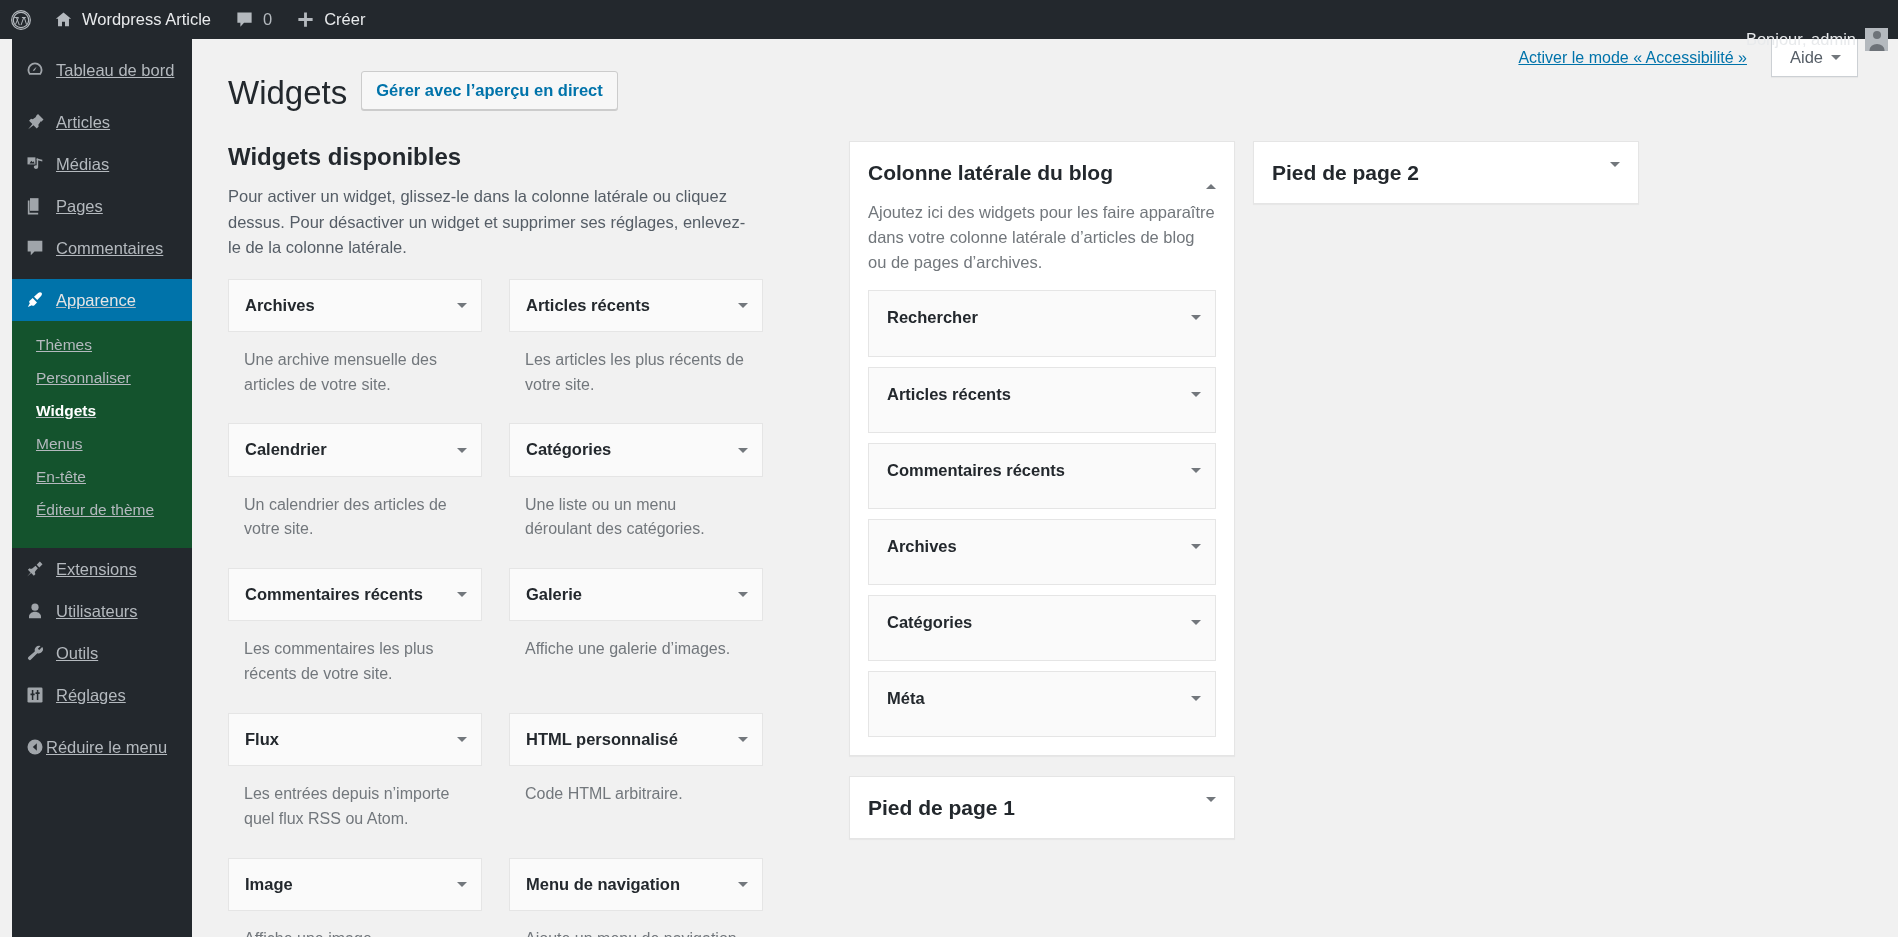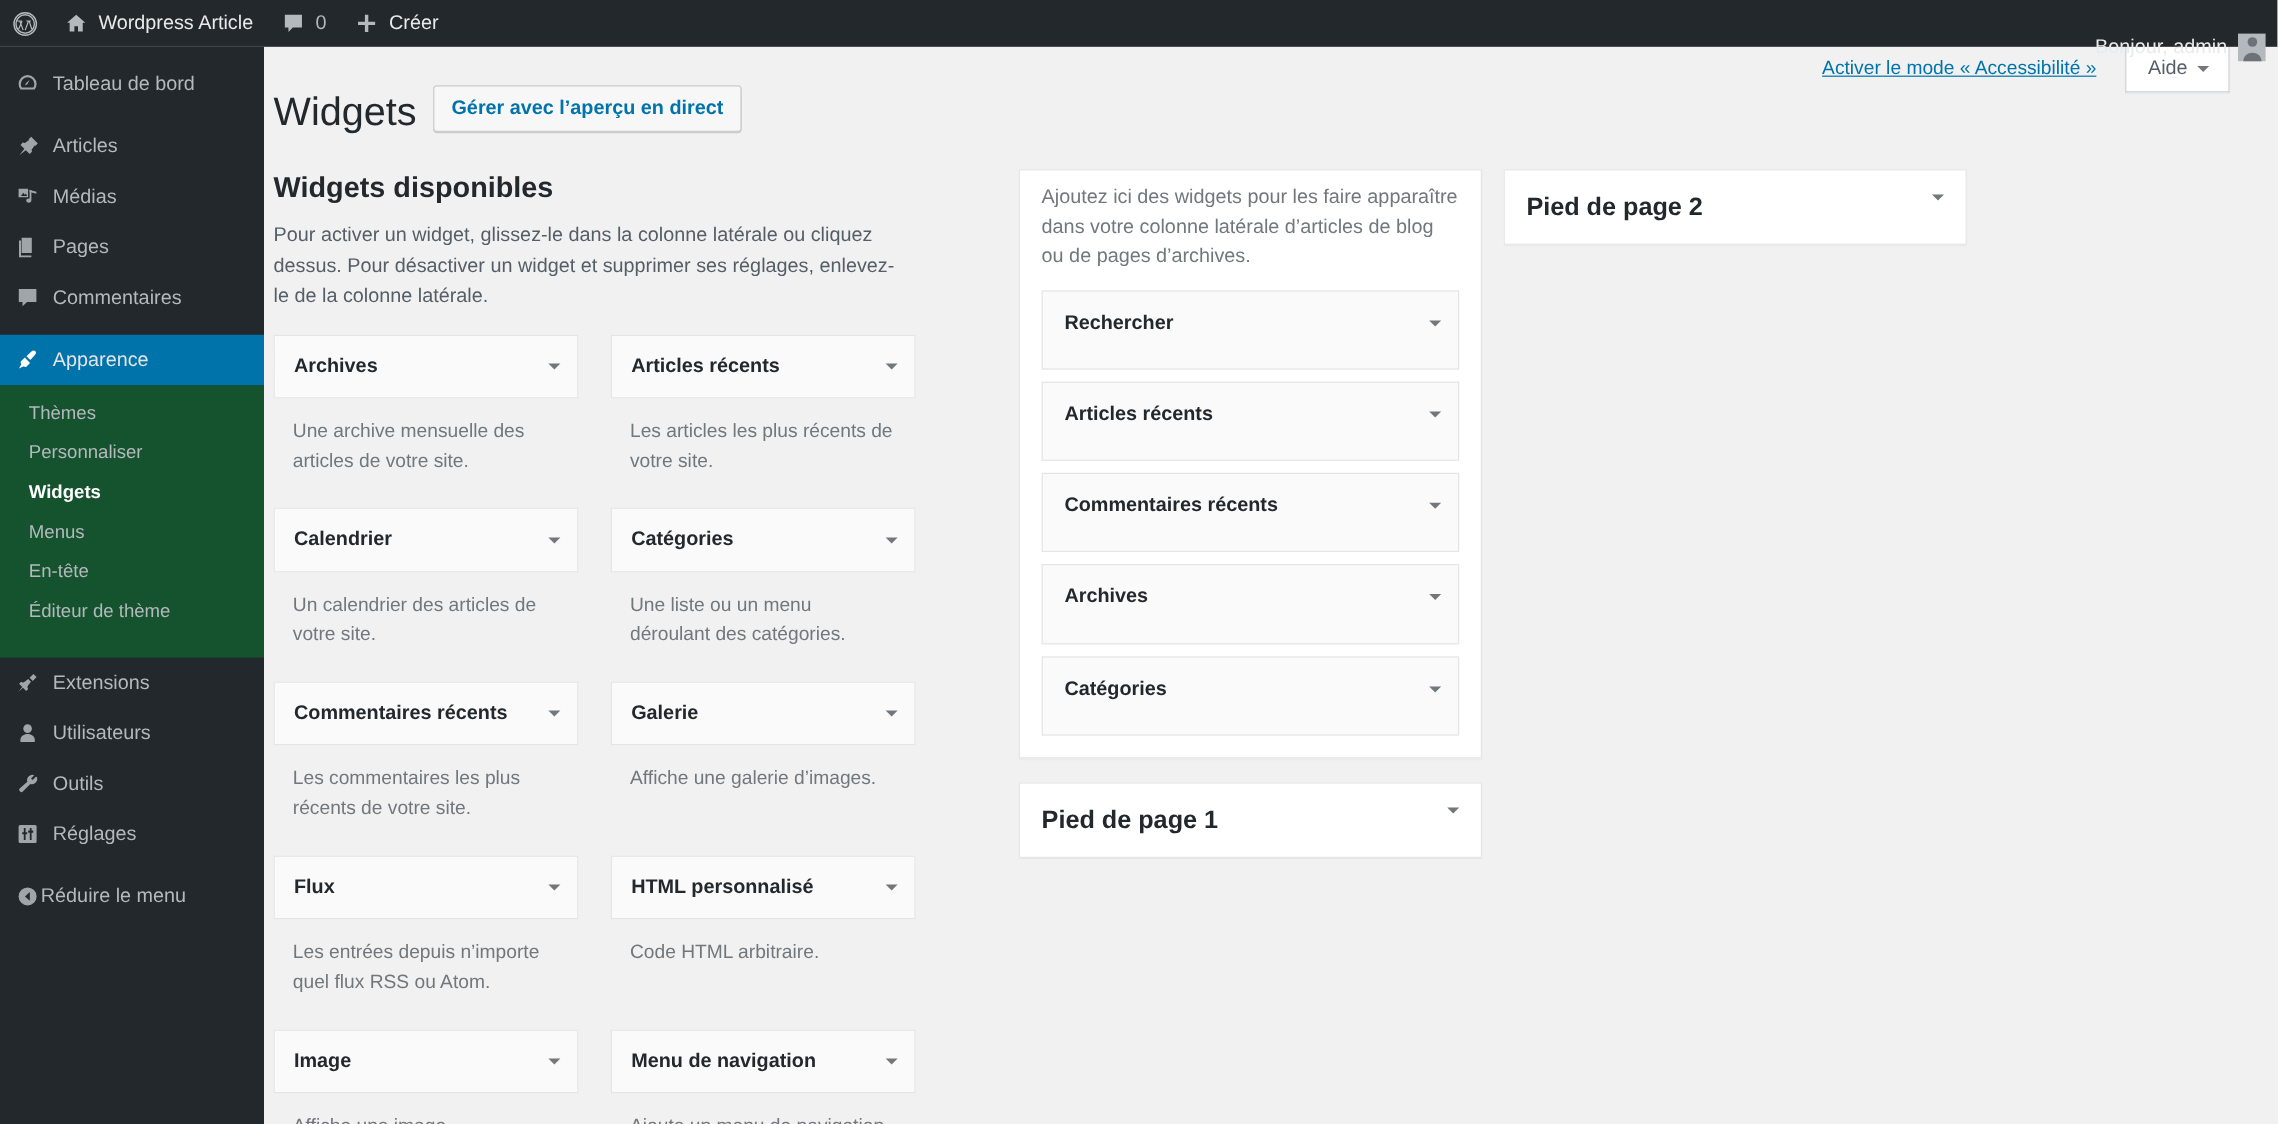--- a/index.html
+++ b/index.html
@@ -39,23 +39,24 @@
   }
   .ab-avatar::after {
     content: ""; position: absolute; bottom: -5px; left: 50%; transform: translateX(-50%);
     width: 15px; height: 12px; border-radius: 50% 50% 0 0; background: #6d7278;
   }
   .ab-text { color: #e8eaec; }
   svg.ico { display: block; }
 
   
   .adminmenu {
-    position: absolute; top: 39px; left: 0; bottom: 0; width: 220px;
+    position: absolute; top: 39px; left: 12px; bottom: 0; width: 180px;
     background: #23282d; color: #b4b9be; font-size: 16.5px;
     z-index: 40;
+    text-decoration: underline;
   }
   .menu-item {
     display: flex; align-items: center; gap: 11px;
     padding: 10px 0 10px 13px; color: #b4b9be; cursor: pointer; position: relative;
     line-height: 22px;
   }
   .menu-item .lbl { white-space: nowrap; }
   .menu-item.current {
     background: #0073aa; color: #e5e5e5; font-weight: normal;
   }
@@ -446,20 +447,26 @@
           </div>
 
         </div>
       </div>
 
       <div class="sidebars">
 
         <div class="sb-col">
 
           <div class="sb-box">
+            <div class="sb-head">
+              <span class="sb-name">Colonne latérale du blog</span>
+              <span class="sb-toggle">
+                <span class="caret-up"></span>
+              </span>
+            </div>
             <div class="sb-desc">Ajoutez ici des widgets pour les faire apparaître dans votre colonne latérale d’articles de blog ou de pages d’archives.</div>
             <div class="sb-body">
 
               <div class="sb-widget">
                 <span class="sb-widget-title">Rechercher</span>
                 <span class="caret-dn"></span>
               </div>
 
               <div class="sb-widget">
                 <span class="sb-widget-title">Articles récents</span>
@@ -474,20 +481,24 @@
               <div class="sb-widget">
                 <span class="sb-widget-title">Archives</span>
                 <span class="caret-dn"></span>
               </div>
 
               <div class="sb-widget">
                 <span class="sb-widget-title">Catégories</span>
                 <span class="caret-dn"></span>
               </div>
 
+              <div class="sb-widget">
+                <span class="sb-widget-title">Méta</span>
+                <span class="caret-dn"></span>
+              </div>
 
             </div>
           </div>
 
           <div class="sb-box collapsed">
             <div class="sb-head">
               <span class="sb-name">Pied de page 1</span>
               <span class="sb-toggle">
                 <span class="caret-dn"></span>
               </span>

